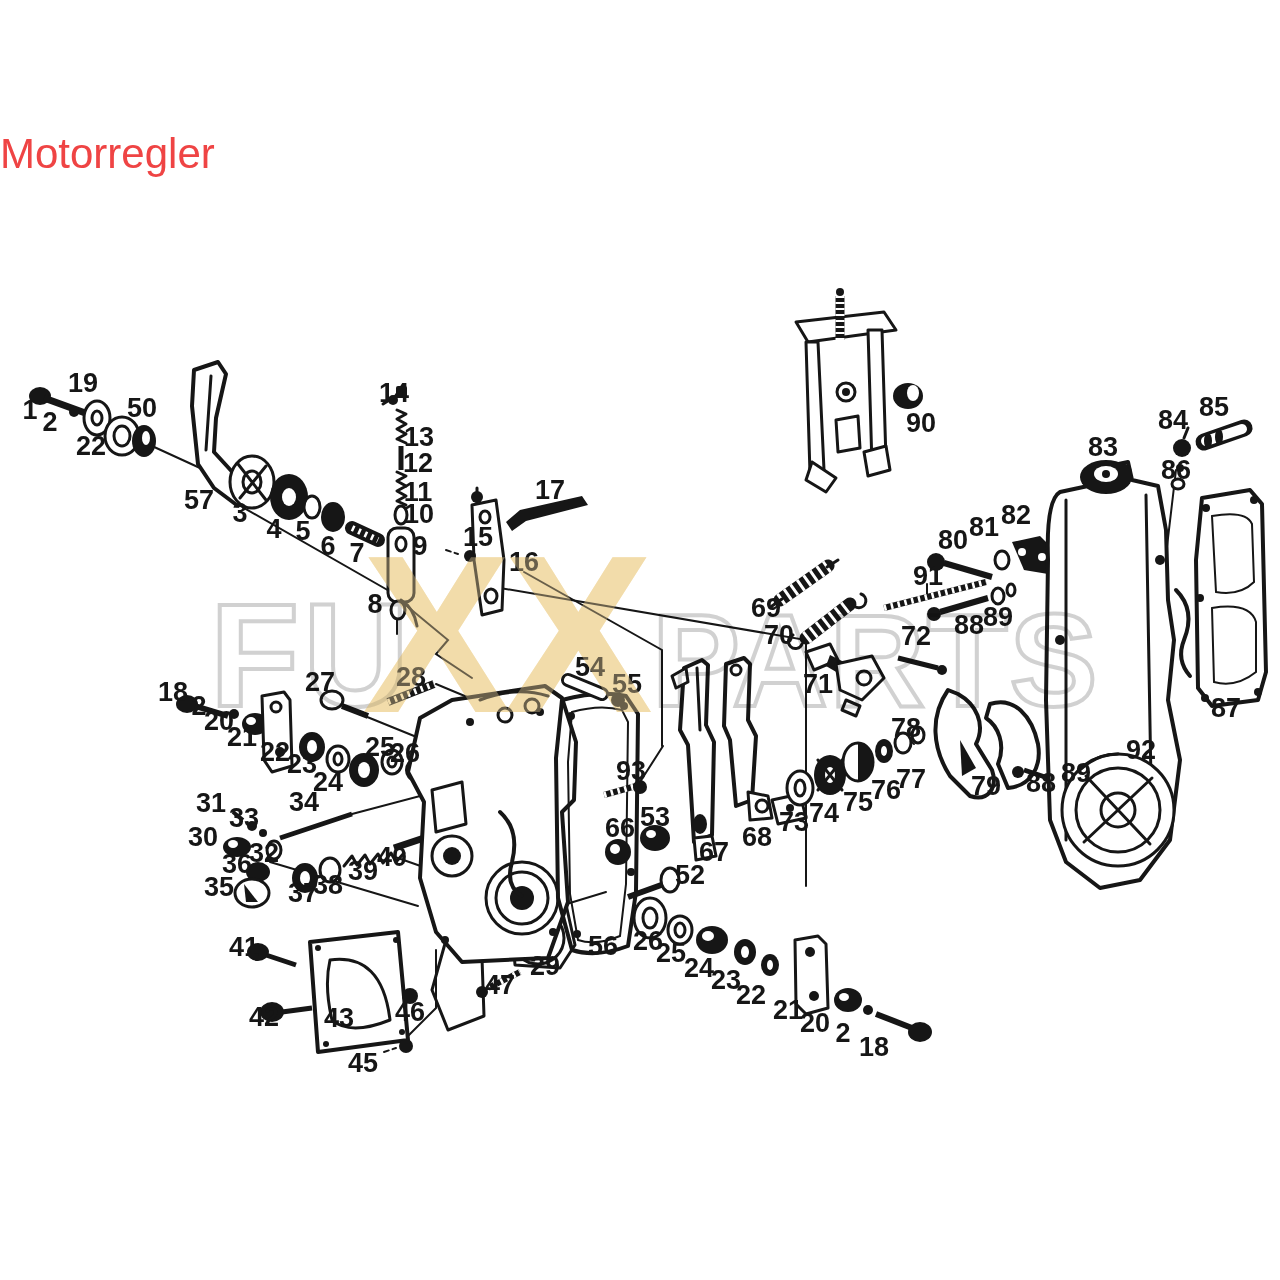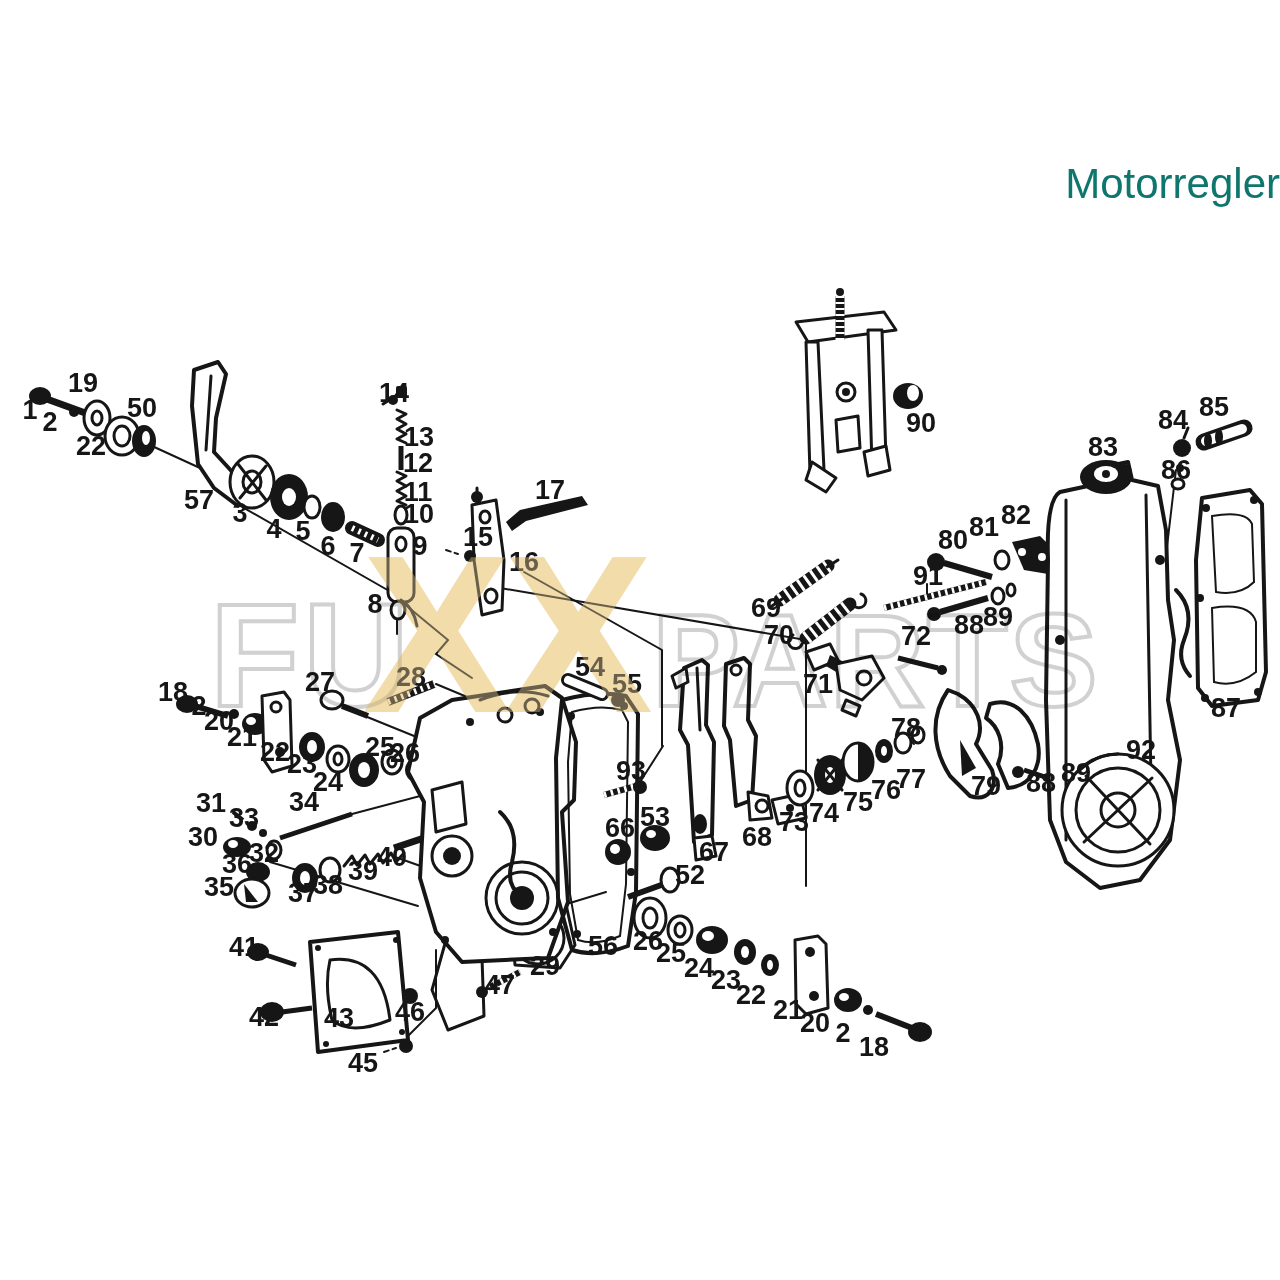--- a/index.html
+++ b/index.html
@@ -1,19 +1,19 @@
 <!DOCTYPE html>
 <html><head>
 <meta charset="utf-8">
 <style>
   html,body{margin:0;padding:0;background:#fff;}
   .page{position:relative;width:1280px;height:1280px;background:#fff;overflow:hidden;
         font-family:"Liberation Sans",sans-serif;}
-  .title{position:absolute;top:130px;left:0;width:100%;text-align:right;
-         font-size:42px;font-weight:400;color:#0f766e;letter-spacing:0px;margin-top:30px;}
+  .title{position:absolute;top:130px;left:0;width:100%;text-align:left;
+         font-size:42px;font-weight:400;color:#ef4444;letter-spacing:0px;}
   svg.diagram{position:absolute;top:0;left:0;}
   .ln{fill:none;stroke:#161616;stroke-width:3;stroke-linecap:round;stroke-linejoin:round;}
   .ln4{fill:none;stroke:#161616;stroke-width:4;stroke-linecap:round;stroke-linejoin:round;}
   .thin{fill:none;stroke:#161616;stroke-width:2;stroke-linecap:round;}
   .blk{fill:#161616;stroke:none;}
   .wht{fill:#ffffff;stroke:#161616;stroke-width:3;stroke-linejoin:round;}
   .wht4{fill:#ffffff;stroke:#161616;stroke-width:4;stroke-linejoin:round;}
   .coil{stroke:#161616;stroke-width:13;stroke-linecap:round;fill:none;}
   .coilband{stroke:#ffffff;stroke-width:13;stroke-dasharray:3 5;fill:none;}
   .ridge{stroke:#ffffff;stroke-width:6;stroke-dasharray:2.5 4.5;fill:none;}

